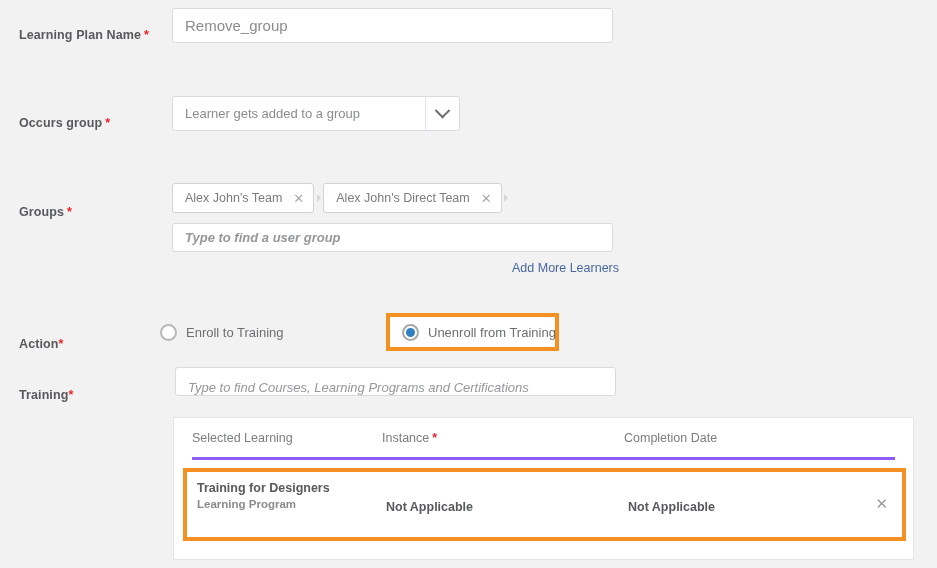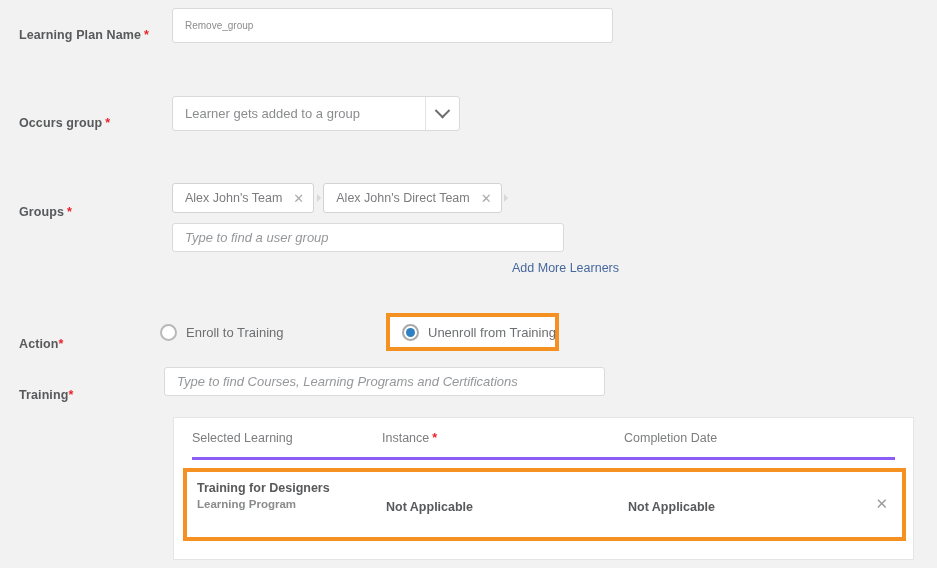--- a/index.html
+++ b/index.html
@@ -49,21 +49,21 @@
     box-sizing: border-box;
     font-family: "Liberation Sans", sans-serif;
     font-size: 13px;
     color: #8b8c8e;
     display: flex;
     align-items: center;
     padding: 0 12px;
   }
   .txt-input .val {
     color: #8b8c8e;
-    font-size: 10px;
+    font-size: 15px;
   }
   .txt-input .ph {
     color: #95979a;
     font-style: italic;
     font-size: 13px;
   }
 
   
   #lpn-input {
     left: 172px;
@@ -157,22 +157,23 @@
     display: block;
     width: 0; height: 0;
     border-top: 4px solid transparent;
     border-bottom: 4px solid transparent;
     border-left: 4px solid #d7d8da;
   }
 
   #group-search {
     left: 172px;
     top: 223px;
-    width: 392px;
+    width: 441px;
     height: 29px;
+    font-weight: bold;
   }
 
   #add-more {
     position: absolute;
     left: 512px;
     top: 261px;
     width: 101px;
     text-align: right;
     font-size: 12.5px;
     color: #47689e;
@@ -221,24 +222,25 @@
     left: 386px;
     top: 313px;
     width: 173px;
     height: 38px;
     border: 4px solid #f49122;
     background: #ffffff;
     box-sizing: border-box;
   }
 
   #training-search {
-    left: 164px;
+    left: 175px;
     top: 367px;
     width: 441px;
     height: 29px;
+    align-items: flex-end;
   }
 
   
   #table-card {
     position: absolute;
     left: 173px;
     top: 417px;
     width: 741px;
     height: 143px;
     background: #ffffff;

